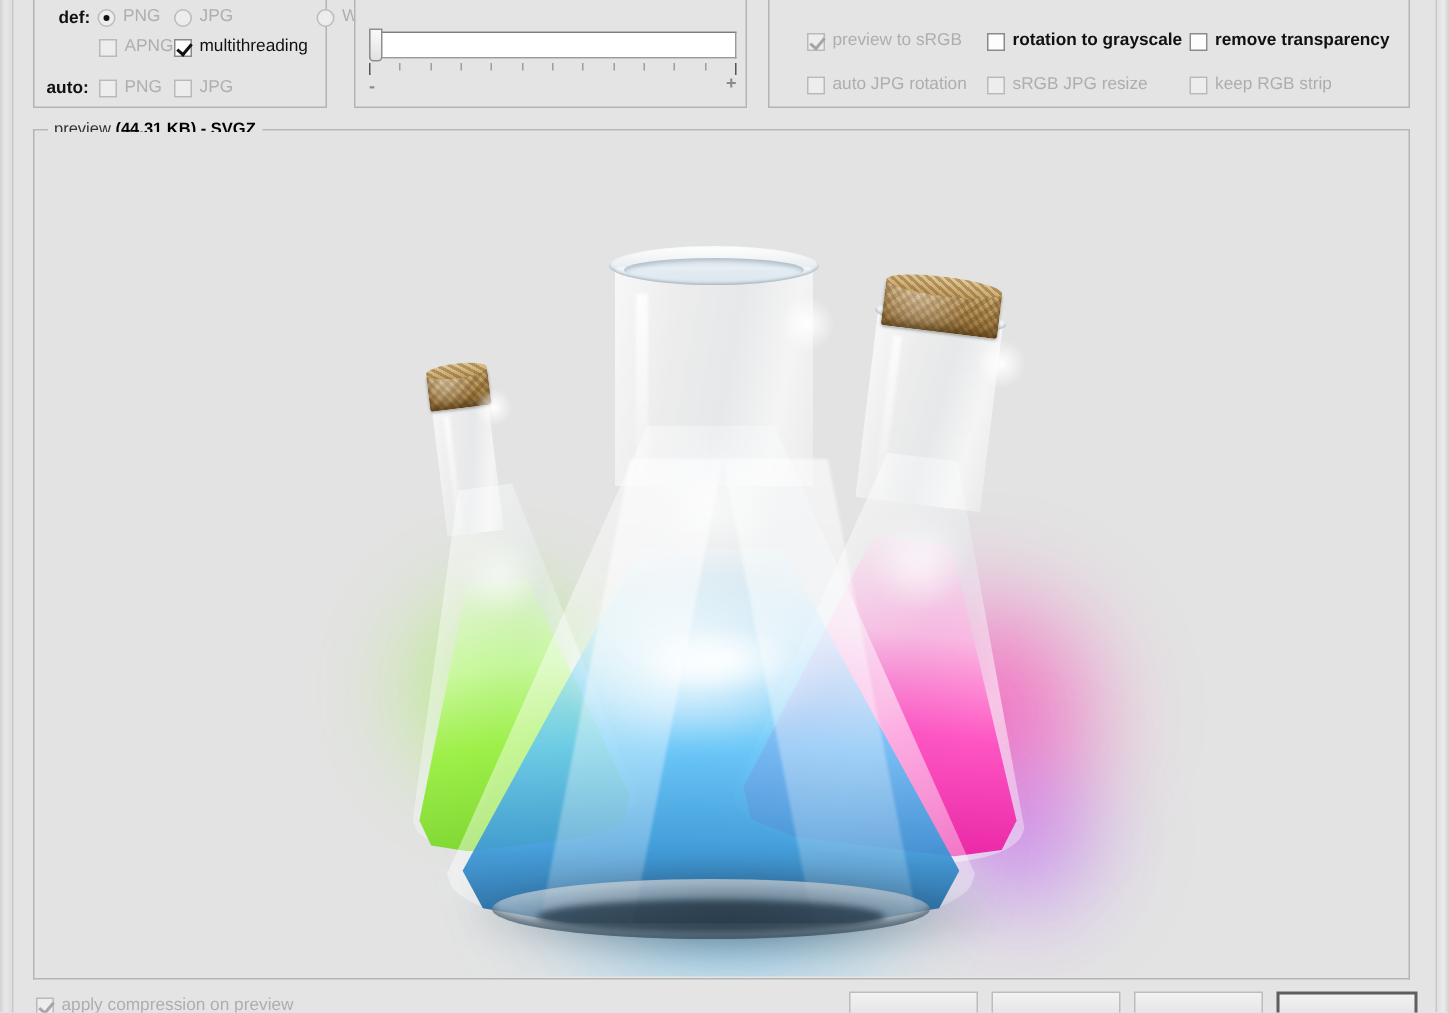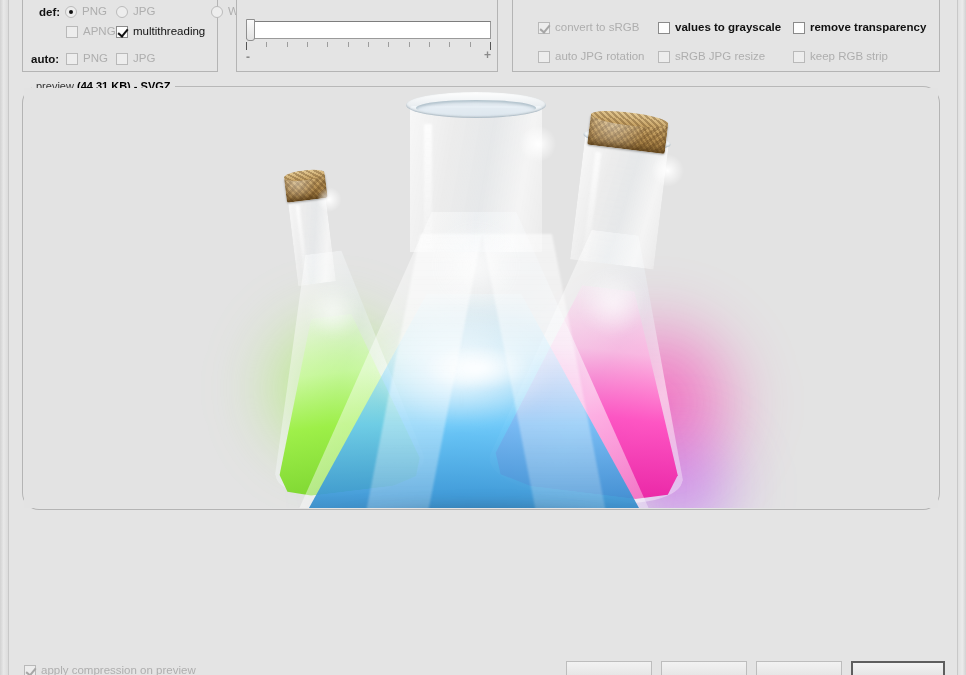--- a/index.html
+++ b/index.html
@@ -358,46 +358,46 @@
         </div>
       <div class="slider-minus" style="left:0px; top:29px;">-</div>
       <div class="slider-plus" style="right:0px; top:27px;">+</div>
     </div>
   </div>
 
   <div class="groupbox" id="image-options-group" style="left:512px; top:-28px; width:428px; height:100px;">
 
     <div class="ctl" style="left:25px; top:48px;">
       <span class="box chk dis"></span>
-      <span class="lbl dis">convert to sRGB</span>
+      <span class="lbl dis">preview to sRGB</span>
     </div>
     <div class="ctl" style="left:145px; top:48px;">
       <span class="box"></span>
-      <span class="lbl bold">values to grayscale</span>
+      <span class="lbl bold">rotation to grayscale</span>
     </div>
     <div class="ctl" style="left:280px; top:48px;">
       <span class="box"></span>
       <span class="lbl bold">remove transparency</span>
     </div>
 
     <div class="ctl" style="left:25px; top:77px;">
       <span class="box dis"></span>
       <span class="lbl dis">auto JPG rotation</span>
     </div>
     <div class="ctl" style="left:145px; top:77px;">
       <span class="box dis"></span>
       <span class="lbl dis">sRGB JPG resize</span>
     </div>
     <div class="ctl" style="left:280px; top:77px;">
       <span class="box dis"></span>
       <span class="lbl dis">keep RGB strip</span>
     </div>
   </div>
 
-  <div class="groupbox" id="preview-panel" style="left:22px; top:86px; width:918px; height:424px;border-radius:17px;">
+  <div class="groupbox" id="preview-panel" style="left:22px; top:86px; width:918px; height:567px;">
 
     <div class="gb-title">
       <span>preview</span>
       <b>(44.31 KB)</b>
       <b>- SVGZ</b>
     </div>
 
     <div id="preview-canvas">
       <div class="flask-stage">
 

